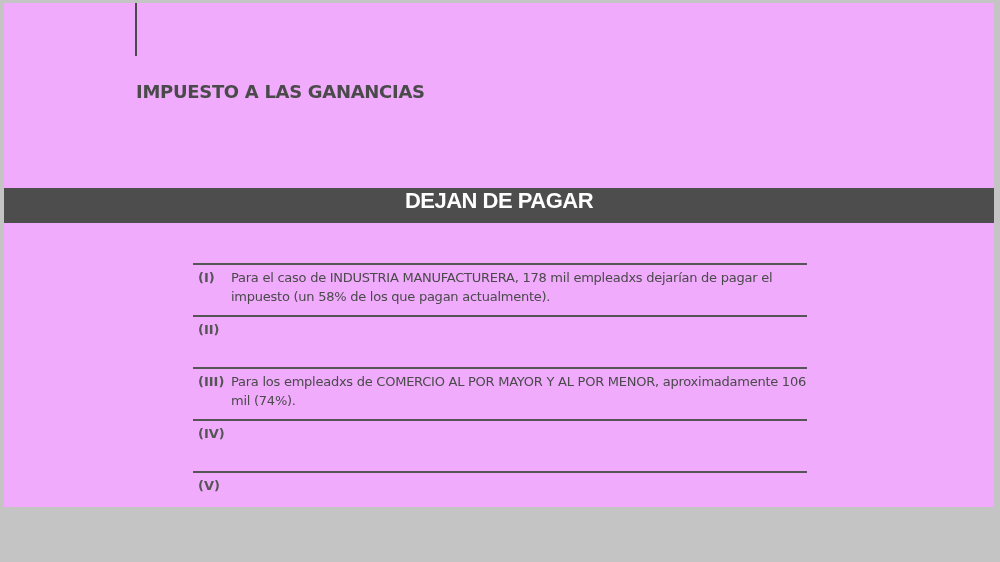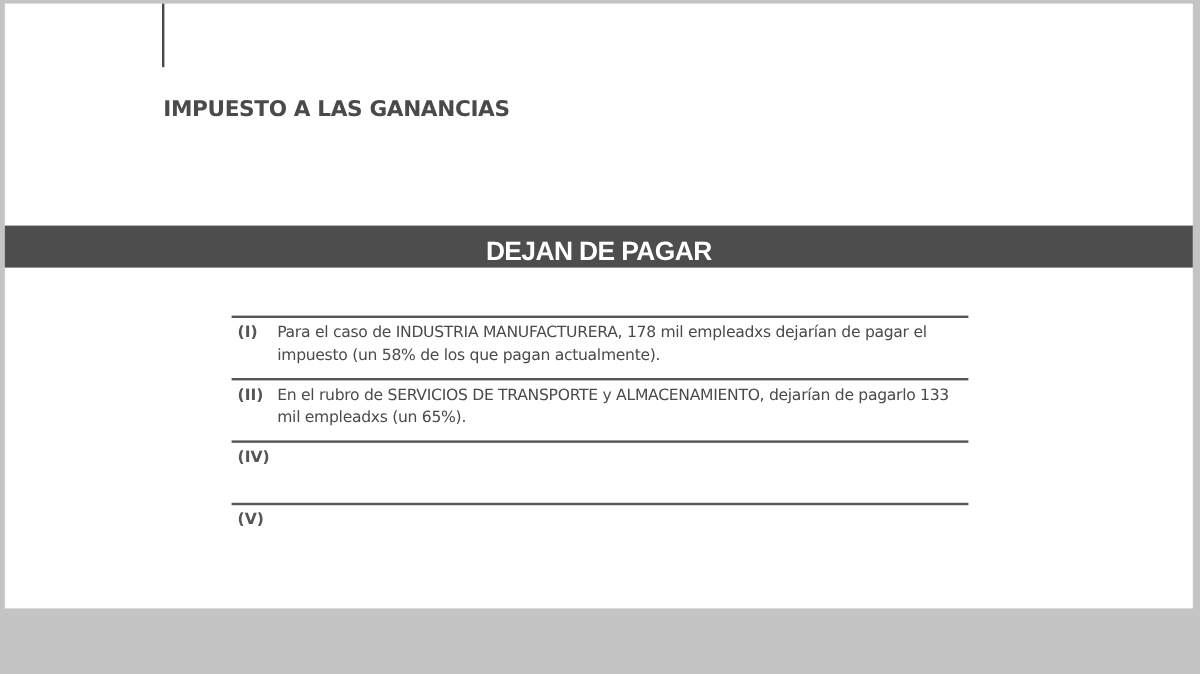--- a/index.html
+++ b/index.html
@@ -4,37 +4,37 @@
 <style>
   html, body { margin: 0; padding: 0; }
   body {
     width: 1000px; height: 562px; overflow: hidden;
     background: #c4c4c4;
     position: relative;
     font-family: "DejaVu Sans", "Liberation Sans", sans-serif;
   }
   .slide {
     position: absolute; left: 4px; top: 3px; width: 990px; height: 504px;
-    background: #ffffff;
+    background: #f0abfc;
     text-decoration: underline;
   }
   .accent-bar {
     position: absolute; left: 131px; top: 0px; width: 2px; height: 53px;
     background: #4a4a4a;
   }
   .heading {
     position: absolute; left: 132px; top: 77px;
     color: #4a4a4a; font-weight: bold; font-size: 18px; line-height: 24px;
     letter-spacing: -0.3px;
   }
   .heading div { white-space: nowrap; }
   .banner {
     position: absolute; left: 0; top: 185px; width: 990px; height: 35px;
     background: #4d4d4d;
-    display: flex; align-items: flex-end; justify-content: center;
+    display: flex; align-items: flex-start; justify-content: center;
   }
   .banner span {
     color: #ffffff; font-weight: bold; font-size: 22px; letter-spacing: -0.5px;
     font-family: "Liberation Sans", sans-serif;
   }
   .list {
     position: absolute; left: 189px; top: 260px; width: 614px;
   }
   .item {
     border-top: 2px solid #555555;
@@ -66,21 +66,24 @@
     <span>DEJAN DE PAGAR</span>
   </div>
 
   <div class="list">
     <div class="item h2">
       <div class="num">(I)</div>
       <div class="txt">Para el caso de INDUSTRIA MANUFACTURERA, 178 mil empleadxs dejarían de pagar el impuesto (un 58% de los que pagan actualmente).</div>
     </div>
     <div class="item h2">
       <div class="num">(II)</div>
-      <div class="txt">En el rubro de SERVICIOS DE TRANSPORTE y ALMACENAMIENTO, dejarían de pagarlo 133 mil empleadxs (un 65%).</div>
+    </div>
+    <div class="item h2">
+      <div class="num">(III)</div>
+      <div class="txt">Para los empleadxs de COMERCIO AL POR MAYOR Y AL POR MENOR, aproximadamente 106 mil (74%).</div>
     </div>
     <div class="item h2">
       <div class="num">(IV)</div>
     </div>
     <div class="item h3">
       <div class="num">(V)</div>
     </div>
   </div>
 </div>
 

